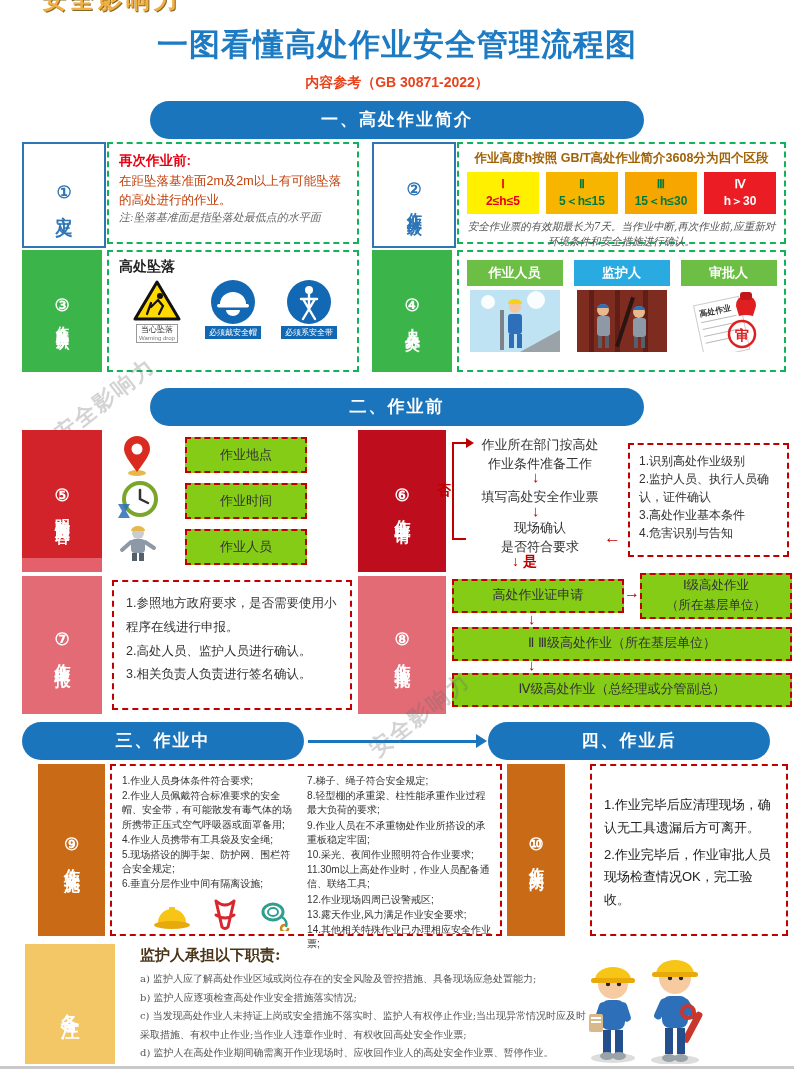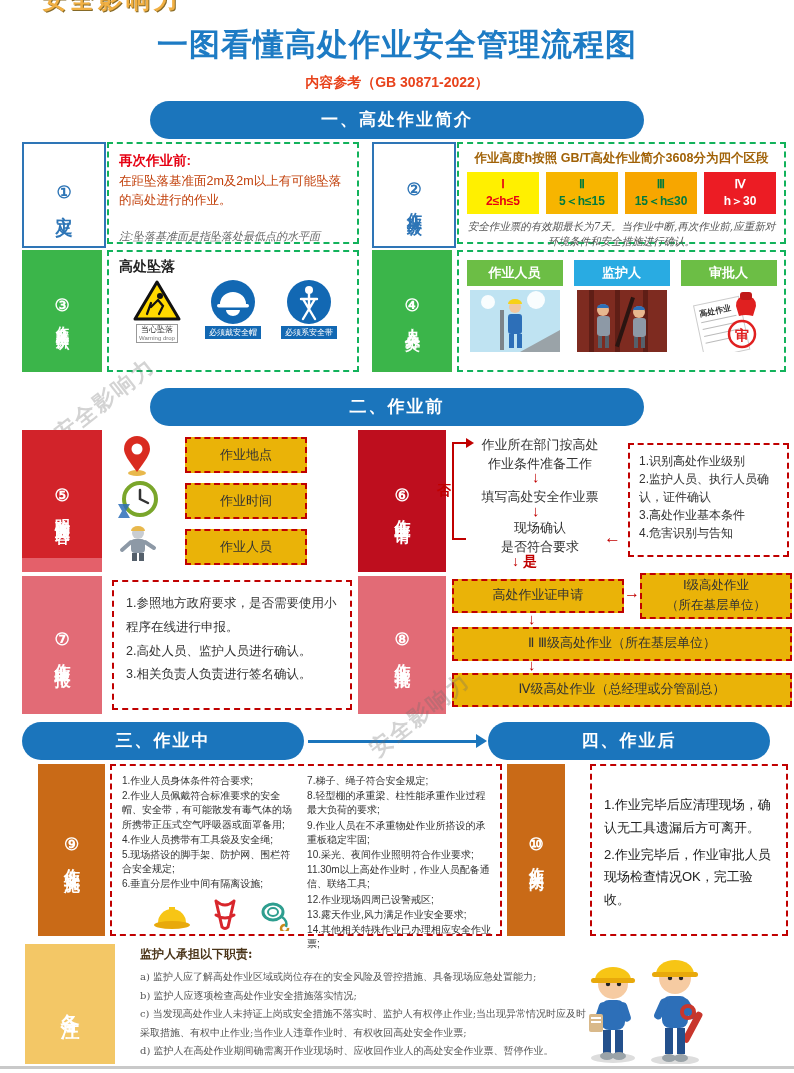--- a/index.html
+++ b/index.html
@@ -23,21 +23,21 @@
   .lab-red5{background:linear-gradient(to bottom,#D2232A 90%,#E4606A 90%);color:#fff;}
   .lab-red6{background:#BE0E1E;color:#fff;}
   .lab-rose{background:#E26B76;color:#fff;}
   .lab-orange{background:#C96A17;color:#fff;}
   .lab-gold{background:#F3C766;color:#fff;}
   .dash-green{border:2px dashed #12B25B;background:#fff;}
   .dash-red{border:2px dashed #C00000;background:#fff;}
   
   .term{color:#E60012;font-weight:bold;font-size:13.5px;margin-bottom:2px;}
   .desc{font-size:12.5px;color:#c2410c;line-height:1.5;}
-  .note-serif{font-family:Liberation Sans, sans-serif;font-style:italic;font-size:11px;color:#666;margin-top:19px;}
+  .note-serif{font-family:Liberation Serif, serif;font-style:italic;font-size:11px;color:#666;margin-top:0;}
   .lv-head{color:#a16207;font-weight:bold;font-size:12.5px;text-align:center;}
   .lv-row{display:flex;gap:7px;margin-top:5px;}
   .lv{flex:1;text-align:center;font-weight:bold;font-size:12px;line-height:1.4;padding:4px 0;}
   .lv1{background:#FFF000;color:#E60012;}
   .lv2{background:#F7B500;color:#007A3D;}
   .lv3{background:#F7A600;color:#007A3D;}
   .lv4{background:#EC1C24;color:#fff;}
   .lv-note{font-family:"DejaVu Serif",serif;font-style:italic;font-size:10.5px;color:#555;margin-top:5px;text-align:center;line-height:1.45;}
   .hazard{font-weight:bold;font-size:14px;color:#222;}
   .signs{display:flex;justify-content:space-around;align-items:flex-start;margin-top:3px;}
@@ -47,29 +47,29 @@
   .roles{display:flex;justify-content:space-around;padding:8px 6px;gap:8px;}
   .role{display:flex;flex-direction:column;align-items:center;width:96px;}
   .chip{width:100%;height:26px;line-height:26px;text-align:center;color:#fff;font-weight:bold;font-size:13px;}
   .chip-g{background:#6CBE45;} .chip-b{background:#29ABE2;}
   
   .flowtxt{font-size:13px;color:#333;text-align:center;line-height:1.45;white-space:pre-line;}
   .arr{color:#C00000;font-weight:bold;}
   .redline{background:#C00000;position:absolute;}
   .tri-r{position:absolute;width:0;height:0;border-top:5px solid transparent;border-bottom:5px solid transparent;border-left:8px solid #C00000;}
   .tri-blue{position:absolute;width:0;height:0;border-top:7px solid transparent;border-bottom:7px solid transparent;border-left:11px solid #1B75BC;}
-  .fbox{position:absolute;border:2px dashed #C00000;background:#eab308;text-align:center;font-size:13px;color:#333;white-space:pre-line;}
+  .fbox{position:absolute;border:2px dashed #C00000;background:#84cc16;text-align:center;font-size:13px;color:#333;white-space:pre-line;}
   .list-sm{font-size:12px;color:#333;line-height:1.5;}
   .list-md{font-size:12.5px;color:#333;line-height:1.9;}
   .cols9{display:flex;gap:10px;padding:8px 8px 0 10px;}
   .c9{font-size:10px;color:#333;line-height:1.42;}
   .c9 div{margin-bottom:1px;}
   .c10-item{font-size:13px;color:#222;line-height:1.75;margin-bottom:4px;}
   .wm{position:absolute;color:rgba(110,110,110,.30);font-weight:bold;font-size:22px;transform:rotate(-38deg);letter-spacing:2px;pointer-events:none;}
-  .rk-title{font-family:"DejaVu Serif",serif;font-weight:bold;font-size:12px;color:#4A3418;margin-bottom:5px;}
+  .rk-title{font-family:"DejaVu Serif",serif;font-weight:bold;font-size:15px;color:#4A3418;margin-bottom:5px;}
   .rk-item{font-family:"DejaVu Serif",serif;font-size:10px;color:#555;line-height:1.85;}
   .bottom-line{position:absolute;left:0;top:1066px;width:794px;height:3px;background:#c9c9c9;}
 </style>
 </head>
 <body>
 
 <div class="page">
 
   <div class="cutoff">安全影响力</div>
 

